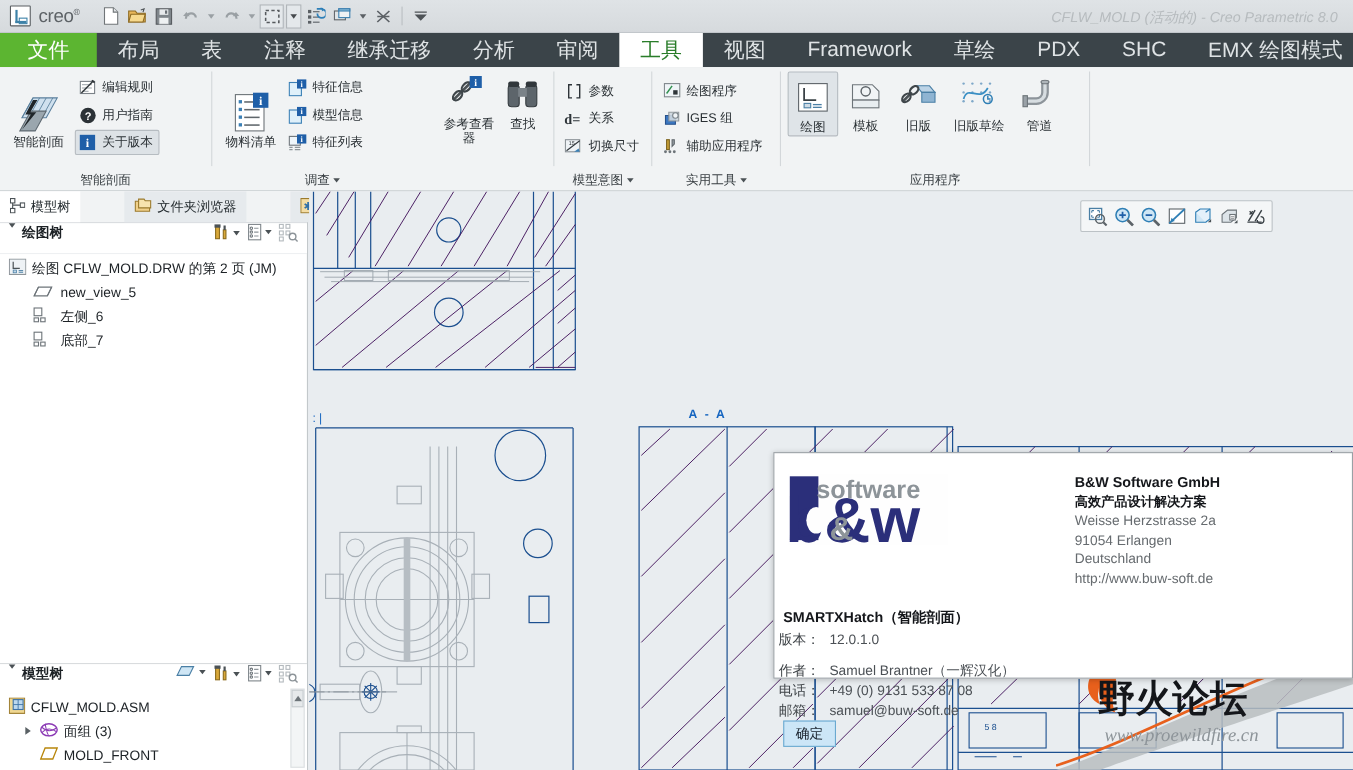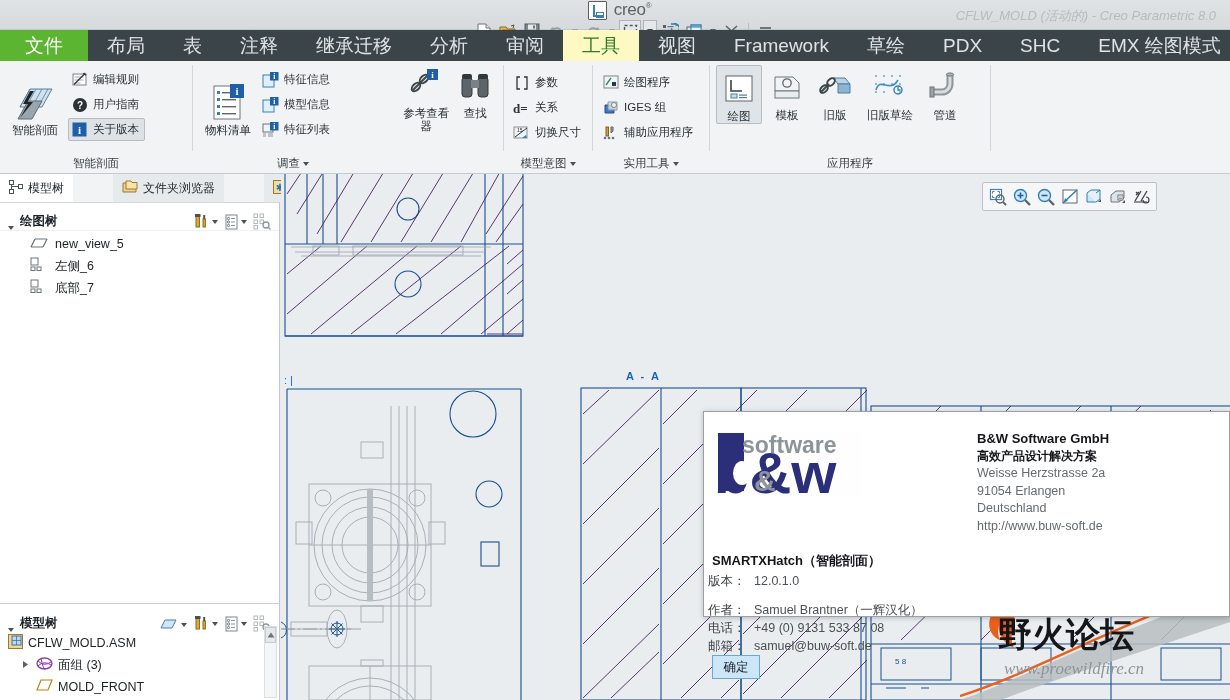--- a/index.html
+++ b/index.html
@@ -11,21 +11,21 @@
     font-size: 12px;
     background: #e8ecef;
   }
   #app { position: relative; width: 1230px; height: 700px; overflow: hidden; }
 
   
   .titlebar {
     position: absolute; left:0; top:0; width:1230px; height:30px;
     background: linear-gradient(to bottom,#dfe3e6 0%, #d6dadd 100%);
     border-bottom: 1px solid #c2c7cb;
-    display:flex; align-items:center;flex-direction:column;
+    display:flex; align-items:center;
   }
   .creo-logo-wrap { display:flex; align-items:center; margin-left:9px; }
   .creo-mark {
     width:19px; height:19px; border:1px solid #5a5f63; background:#fff;
     position:relative; border-radius:1px;
   }
   .creo-mark:before {
     content:""; position:absolute; left:4px; top:3px; width:8px; height:10px;
     border-left:2px solid #3d82a8; border-bottom:2px solid #3d82a8;
   }
@@ -55,21 +55,21 @@
     position:absolute; left:0; top:30px; width:1230px; height:31px;
     background:#3b4449;
     display:flex; align-items:stretch;
   }
   .tab {
     display:flex; align-items:center; justify-content:center;
     padding:0 19px; color:#dfe3e5; font-size:19px; cursor:default;
     white-space:nowrap;
   }
   .tab.file { background:#5cb531; color:#fff; padding:0 25px; font-weight:normal; }
-  .tab.active { background:#fef9c3; color:#2a7d2a; }
+  .tab.active { background:#ffffff; color:#2a7d2a; }
 
   
   .ribbon {
     position:absolute; left:0; top:61px; width:1230px; height:113px;
     background:#f1f3f4; border-bottom:1px solid #c5cacd;
     display:flex; align-items:stretch;
   }
   .rgroup { display:flex; flex-direction:column; position:relative; padding:0 6px; }
   .rgroup-body { flex:1; display:flex; align-items:flex-start; padding-top:5px; }
   .rgroup-label {
@@ -104,21 +104,21 @@
   }
   .lp-tabs { display:flex; height:29px; background:#f1f3f4; border-bottom:1px solid #d4d8db; }
   .lp-tab {
     display:flex; align-items:center; gap:5px; padding:0 9px; font-size:12px;
     color:#232a2e; cursor:default; white-space:nowrap;
   }
   .lp-tab.active { background:#fff; }
   .lp-tab.inactive { background:#e6eaed;margin-left:40px; }
 
   .tree-hd {
-    display:flex; align-items:flex-end; height:28px; padding:0 8px; gap:6px;
+    display:flex; align-items:flex-start; height:28px; padding:0 8px; gap:6px;
     background:#fff; border-bottom:1px solid #eef0f2;
   }
   .tree-hd .ttl { font-weight:bold; font-size:12.5px; color:#1d2226; }
   .tree-hd .spacer { flex:1; }
   .tree-hd .tool { display:flex; align-items:center; gap:2px; cursor:default; }
 
   .tree-row {
     display:flex; align-items:center; gap:5px; height:22px; font-size:12.5px;
     color:#1d2226; cursor:default; white-space:nowrap;
   }
@@ -667,20 +667,31 @@
               <rect x="7" y="7" width="3.5" height="3.5"></rect>
               <rect x="1" y="12.5" width="3.5" height="3.5"></rect>
             </g>
             <circle cx="13" cy="12" r="3" fill="none" stroke="#8d9499" stroke-width="1.3"></circle>
             <path d="M15 14 l2.5 2.5" stroke="#8d9499" stroke-width="1.3"></path>
           </svg>
       </span>
     </div>
 
     <div style="padding-top:2px">
+      <div class="tree-row tree-indent-0">
+        <span>
+          <svg width="16" height="15" viewBox="0 0 16 15">
+              <rect x="0.5" y="0.5" width="15" height="14" fill="#eef2f5" stroke="#8d9499"></rect>
+              <path d="M4 3 v6 h6" fill="none" stroke="#4b5256" stroke-width="1.1"></path>
+              <rect x="4" y="10.5" width="3" height="2.5" fill="#bed6e8" stroke="#4a7fa5" stroke-width="0.7"></rect>
+              <path d="M9 11 h4 M9 12.5 h4" stroke="#4a7fa5" stroke-width="0.9"></path>
+            </svg>
+        </span>
+        <span>绘图 CFLW_MOLD.DRW 的第 2 页 (JM)</span>
+      </div>
       <div class="tree-row tree-indent-1">
         <span>
           <svg width="20" height="14" viewBox="0 0 20 14">
               <path d="M5 3 h12 l-4 8 h-12z" fill="#fff" stroke="#6d7479"></path>
               <path d="M17 3 l-4 8" stroke="#6d7479"></path>
               <path d="M5 3 l-4 8" stroke="#6d7479"></path>
             </svg>
         </span>
         <span>new_view_5</span>
       </div>

